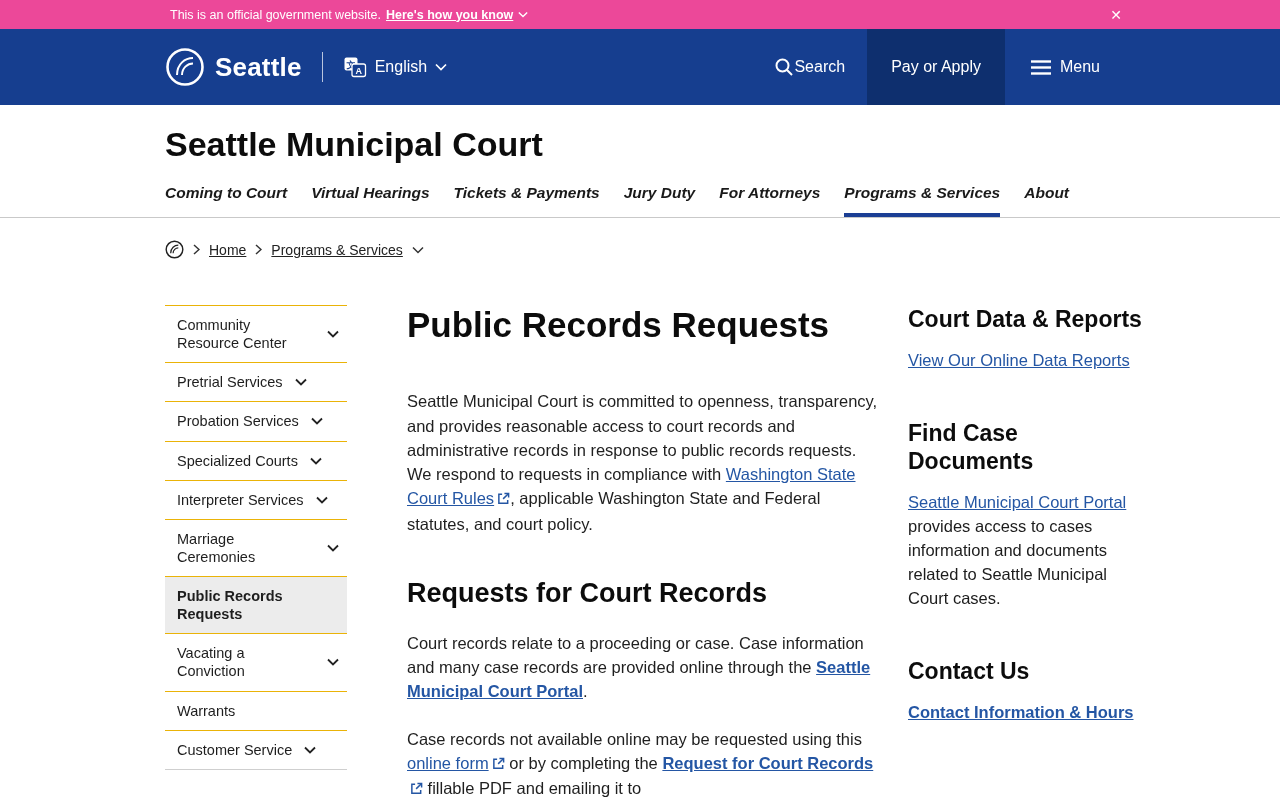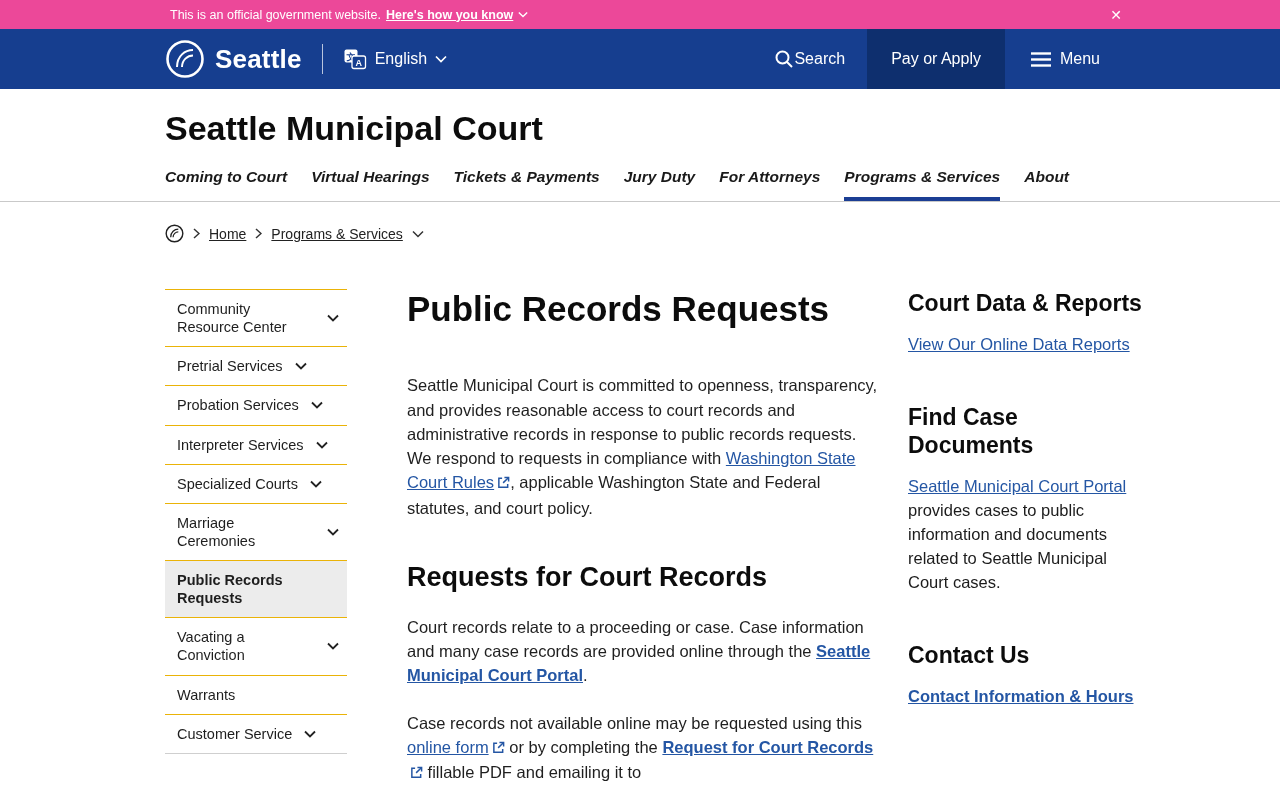--- a/index.html
+++ b/index.html
@@ -9,21 +9,21 @@
 
   
   .gov-banner { height:29px; background:#ec4899; color:#fff; display:flex; align-items:center;
     padding-left:170px; font-size:12.5px; position:relative; }
   .gov-banner .hhyk { color:#fff; font-weight:700; text-decoration:underline; margin-left:5px; }
   .gov-banner svg { margin-left:5px; }
   .banner-close { position:absolute; right:158px; top:0; height:29px; background:none; border:none;
     color:#fff; font-size:14px; cursor:pointer; }
 
   
-  .hdr { height:60px; background:#163e8f; color:#fff; display:flex; align-items:center;
+  .hdr { height:76px; background:#163e8f; color:#fff; display:flex; align-items:center;
     padding:0 180px 0 165px; }
   .hdr-left { display:flex; align-items:center; }
   .seal { display:inline-flex; color:#fff; }
   .city { font-size:26px; font-weight:700; margin-left:10px; letter-spacing:0.2px; }
   .hdr-div { width:1px; height:30px; background:rgba(255,255,255,0.7); margin:0 20px; }
   .lang { display:flex; align-items:center; gap:8px; font-size:16px; }
   .hdr-right { margin-left:auto; display:flex; align-items:center; align-self:stretch; }
   .hdr-search { display:flex; align-items:center; gap:0; font-size:16px; margin-right:22px; }
   .pay-btn { align-self:stretch; display:flex; align-items:center; background:#0e2f6e;
     color:#fff; border:none; font-size:16px; padding:0 24px; font-family:inherit; }
@@ -182,27 +182,27 @@
             <polyline points="1,1.5 6,6.5 11,1.5" fill="none" stroke="#222" stroke-width="1.8"></polyline>
           </svg>
         </li>
       <li class="interact">
           <span>Probation Services</span>
           <svg width="12" height="8" viewBox="0 0 12 8">
             <polyline points="1,1.5 6,6.5 11,1.5" fill="none" stroke="#222" stroke-width="1.8"></polyline>
           </svg>
         </li>
       <li class="interact">
+          <span>Specialized Courts</span>
+          <svg width="12" height="8" viewBox="0 0 12 8">
+            <polyline points="1,1.5 6,6.5 11,1.5" fill="none" stroke="#222" stroke-width="1.8"></polyline>
+          </svg>
+        </li>
+      <li class="interact">
           <span>Interpreter Services</span>
-          <svg width="12" height="8" viewBox="0 0 12 8">
-            <polyline points="1,1.5 6,6.5 11,1.5" fill="none" stroke="#222" stroke-width="1.8"></polyline>
-          </svg>
-        </li>
-      <li class="interact">
-          <span>Specialized Courts</span>
           <svg width="12" height="8" viewBox="0 0 12 8">
             <polyline points="1,1.5 6,6.5 11,1.5" fill="none" stroke="#222" stroke-width="1.8"></polyline>
           </svg>
         </li>
       <li class="interact">
           <span>Marriage Ceremonies</span>
           <svg width="12" height="8" viewBox="0 0 12 8">
             <polyline points="1,1.5 6,6.5 11,1.5" fill="none" stroke="#222" stroke-width="1.8"></polyline>
           </svg>
         </li>
@@ -248,21 +248,21 @@
           </svg></span><span> fillable PDF and emailing it to</span></p>
   </main>
 
   <aside class="rail">
     <section>
       <h2>Court Data &amp; Reports</h2>
       <a class="link raillink interact">View Our Online Data Reports</a>
     </section>
     <section>
       <h2>Find Case Documents</h2>
-      <p><a class="link interact">Seattle Municipal Court Portal</a><span> provides cases to public information and documents related to Seattle Municipal Court cases.</span></p>
+      <p><a class="link interact">Seattle Municipal Court Portal</a><span> provides access to cases information and documents related to Seattle Municipal Court cases.</span></p>
     </section>
     <section>
       <h2>Contact Us</h2>
       <a class="link bold raillink interact">Contact Information &amp; Hours</a>
     </section>
   </aside>
 
 </div>
 
 </body></html>

